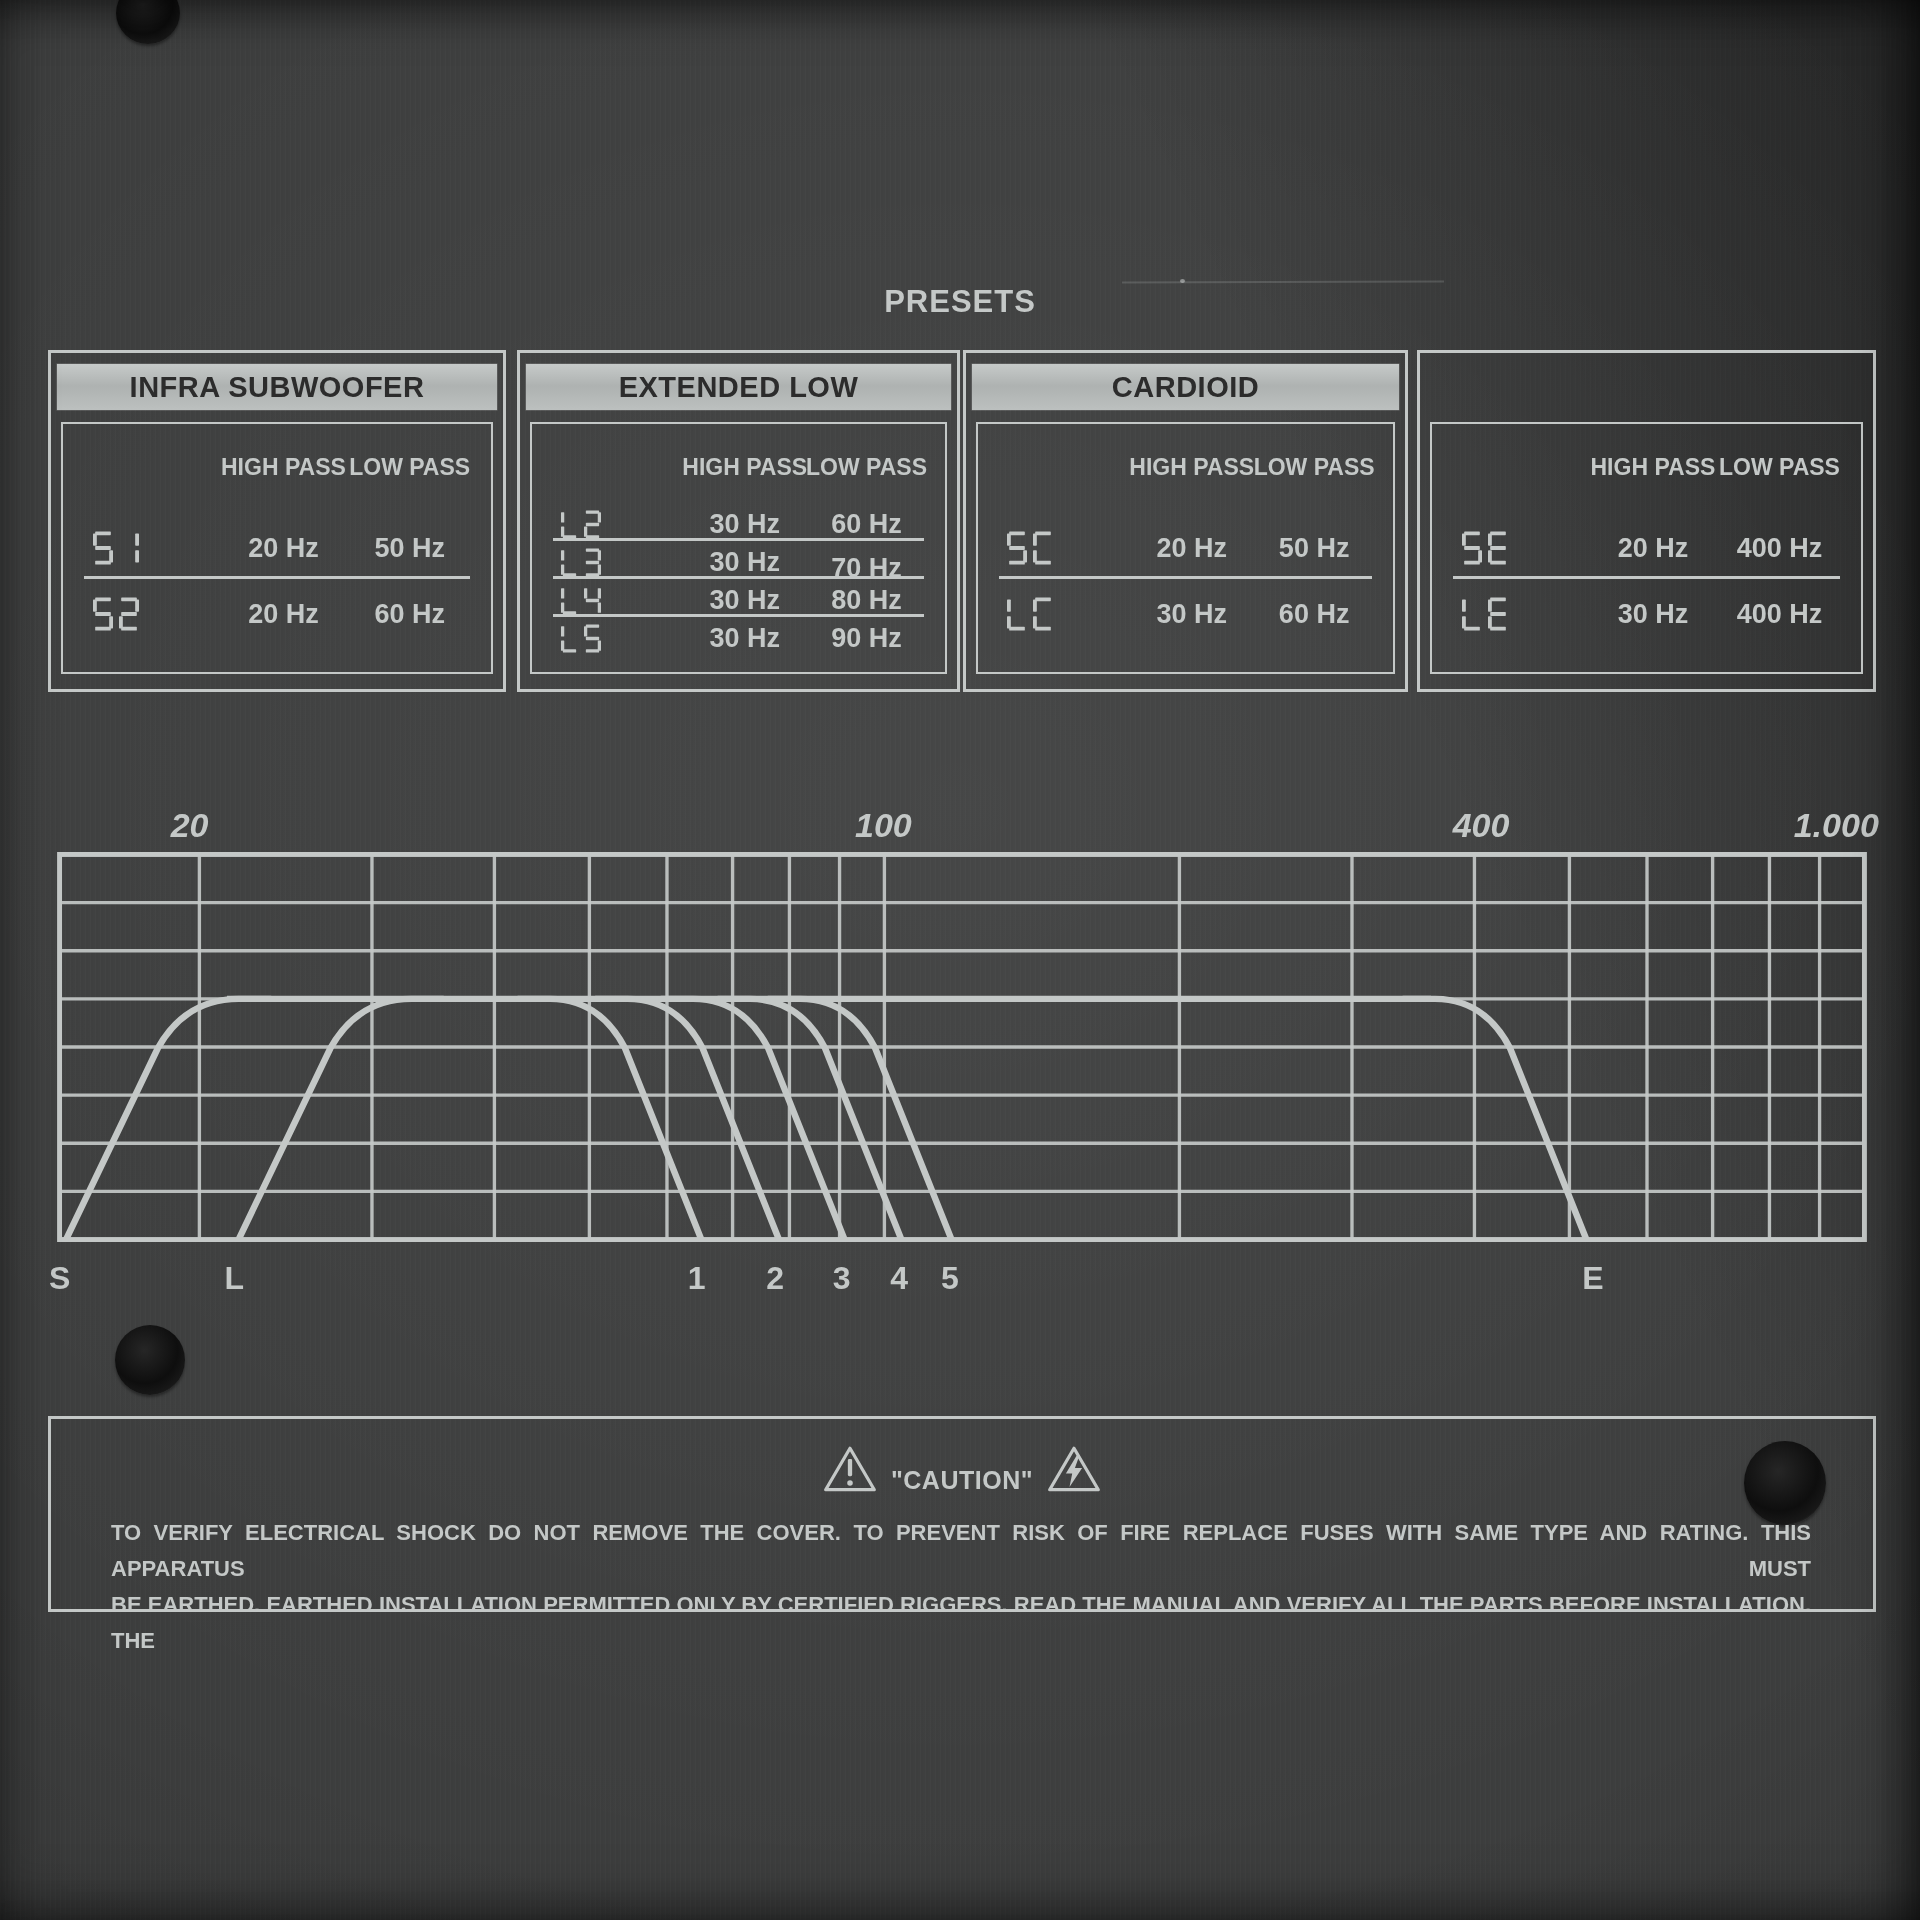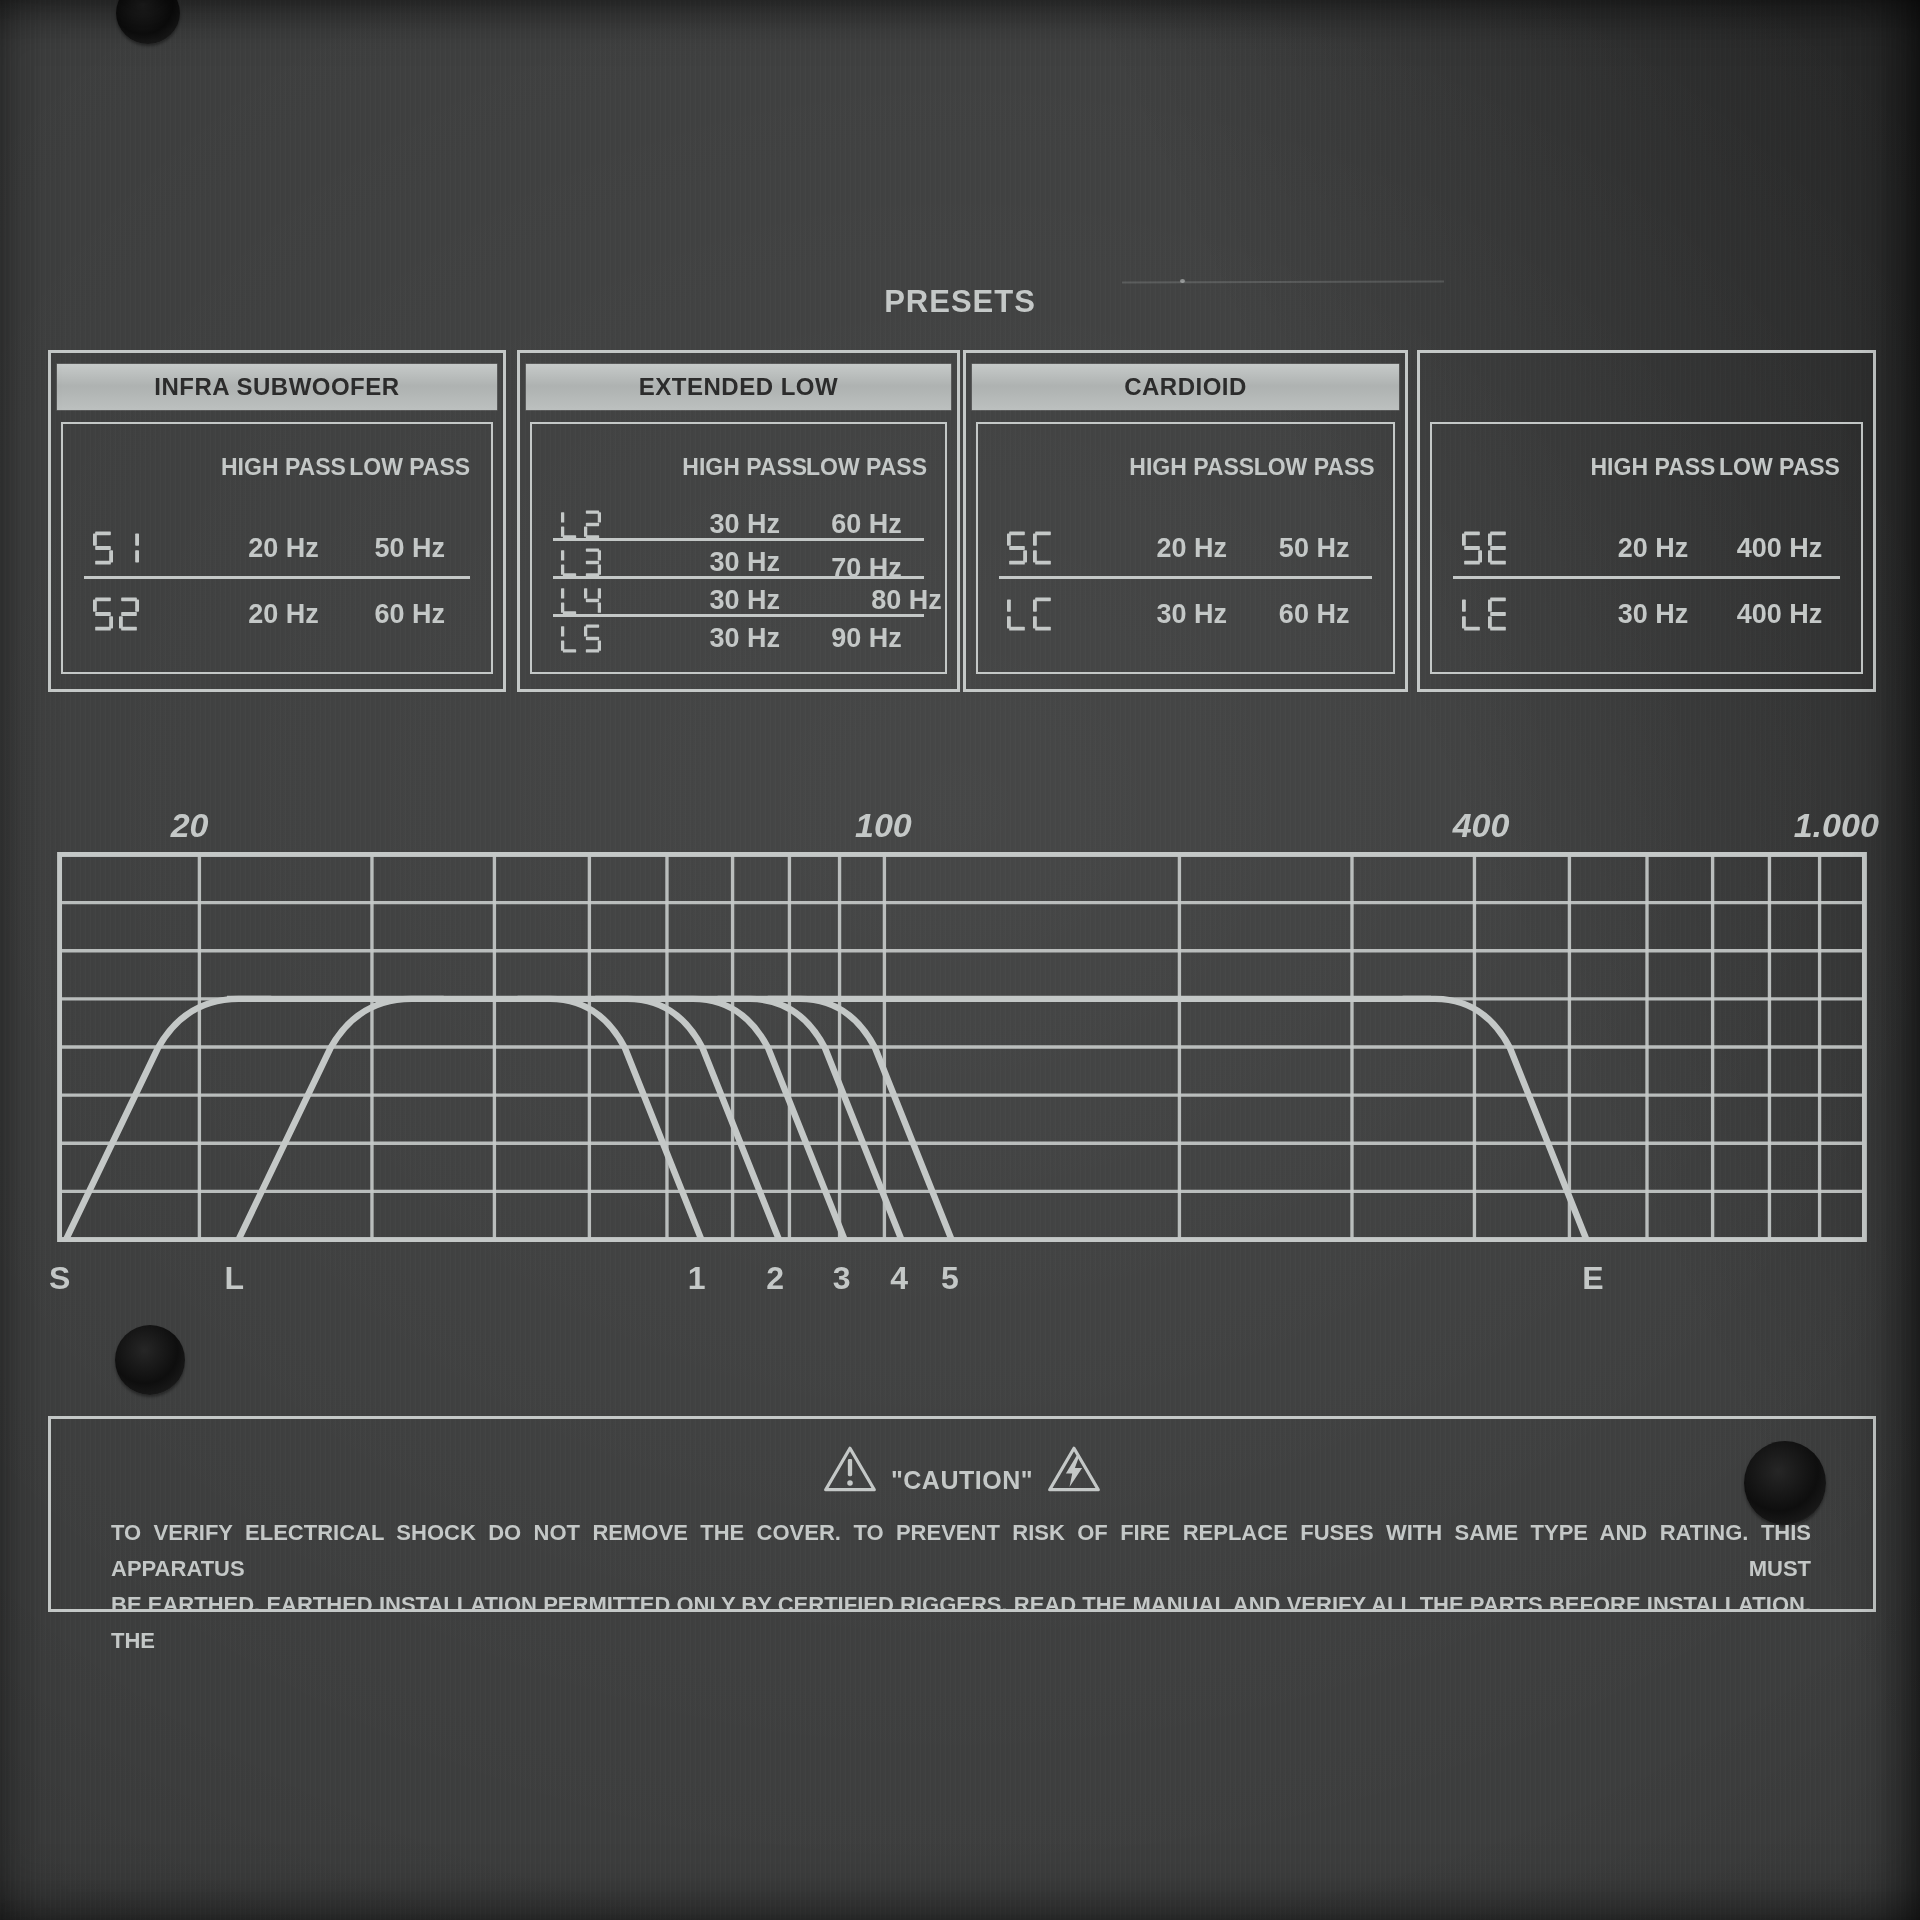--- a/index.html
+++ b/index.html
@@ -22,21 +22,21 @@
     font-size:31px;font-weight:bold;letter-spacing:1px;color:var(--ink);}
   .scratch{position:absolute;left:1122px;top:281px;width:322px;height:2px;
     background:rgba(225,230,230,.16);transform:rotate(-.2deg);}
   .speck{position:absolute;left:1180px;top:279px;width:5px;height:4px;border-radius:50%;
     background:rgba(235,240,240,.45);}
   
   .pt{position:absolute;top:350px;height:342px;border:3px solid var(--ink);box-sizing:border-box;}
   .pt-head{position:absolute;left:6px;right:6px;top:11px;height:46px;
     background:linear-gradient(180deg,#c6cac9 0%,#aeb2b1 48%,#bcc0bf 100%);
     display:flex;align-items:center;justify-content:center;
-    font-size:24px;font-weight:bold;color:var(--head-text,#2c2c2c);letter-spacing:.5px;
+    font-size:29px;font-weight:bold;color:var(--head-text,#2c2c2c);letter-spacing:.5px;
     transform-origin:center;box-shadow:0 0 0 .5px rgba(255,255,255,.25);}
   .pt-inner{position:absolute;left:10px;right:10px;top:69px;bottom:15px;
     border:2.5px solid var(--ink);box-sizing:border-box;}
   .pt-colhead{position:absolute;top:30px;transform:translateX(-50%);
     font-size:23px;font-weight:bold;white-space:nowrap;color:var(--ink);}
   .pt-val{position:absolute;transform:translate(-50%,-50%);
     font-size:27px;font-weight:bold;white-space:nowrap;color:var(--ink);}
   .pt-label{position:absolute;display:flex;}
   .pt-sep{position:absolute;left:5%;right:5%;height:2.5px;background:var(--ink);}
   .seg7{display:block;}
@@ -163,21 +163,21 @@
               <rect x="2.5" y="33.8" width="18" height="4.4" rx="0.8" fill="#c4c8c7"></rect>
             </svg>
             <svg class="seg7" width="17" height="29" viewBox="0 0 23 38.2">
               <rect x="0" y="2.4" width="4.4" height="14" rx="0.8" fill="#c4c8c7"></rect>
               <rect x="18.6" y="2.4" width="4.4" height="14" rx="0.8" fill="#c4c8c7"></rect>
               <rect x="2.5" y="16.9" width="18" height="4.4" rx="0.8" fill="#c4c8c7"></rect>
               <rect x="18.6" y="21.8" width="4.4" height="14" rx="0.8" fill="#c4c8c7"></rect>
             </svg>
           </div>
           <div class="pt-val" style="left: 51.5%; top: 176px;">30 Hz</div>
-          <div class="pt-val" style="left: 81%; top: 176px; margin-left: 40px;">80 Hz</div>
+          <div class="pt-val" style="left: 81%; top: 176px;">80 Hz</div>
           <div class="pt-sep" style="top: 190px;"></div>
           <div class="pt-label" style="left: 7%; top: 199.5px; gap: 6px;">
             <svg class="seg7" width="17" height="29" viewBox="0 0 23 38.2">
               <rect x="0" y="2.4" width="4.4" height="14" rx="0.8" fill="#c4c8c7"></rect>
               <rect x="0" y="21.8" width="4.4" height="14" rx="0.8" fill="#c4c8c7"></rect>
               <rect x="2.5" y="33.8" width="18" height="4.4" rx="0.8" fill="#c4c8c7"></rect>
             </svg>
             <svg class="seg7" width="17" height="29" viewBox="0 0 23 38.2">
               <rect x="2.5" y="0" width="18" height="4.4" rx="0.8" fill="#c4c8c7"></rect>
               <rect x="0" y="2.4" width="4.4" height="14" rx="0.8" fill="#c4c8c7"></rect>

